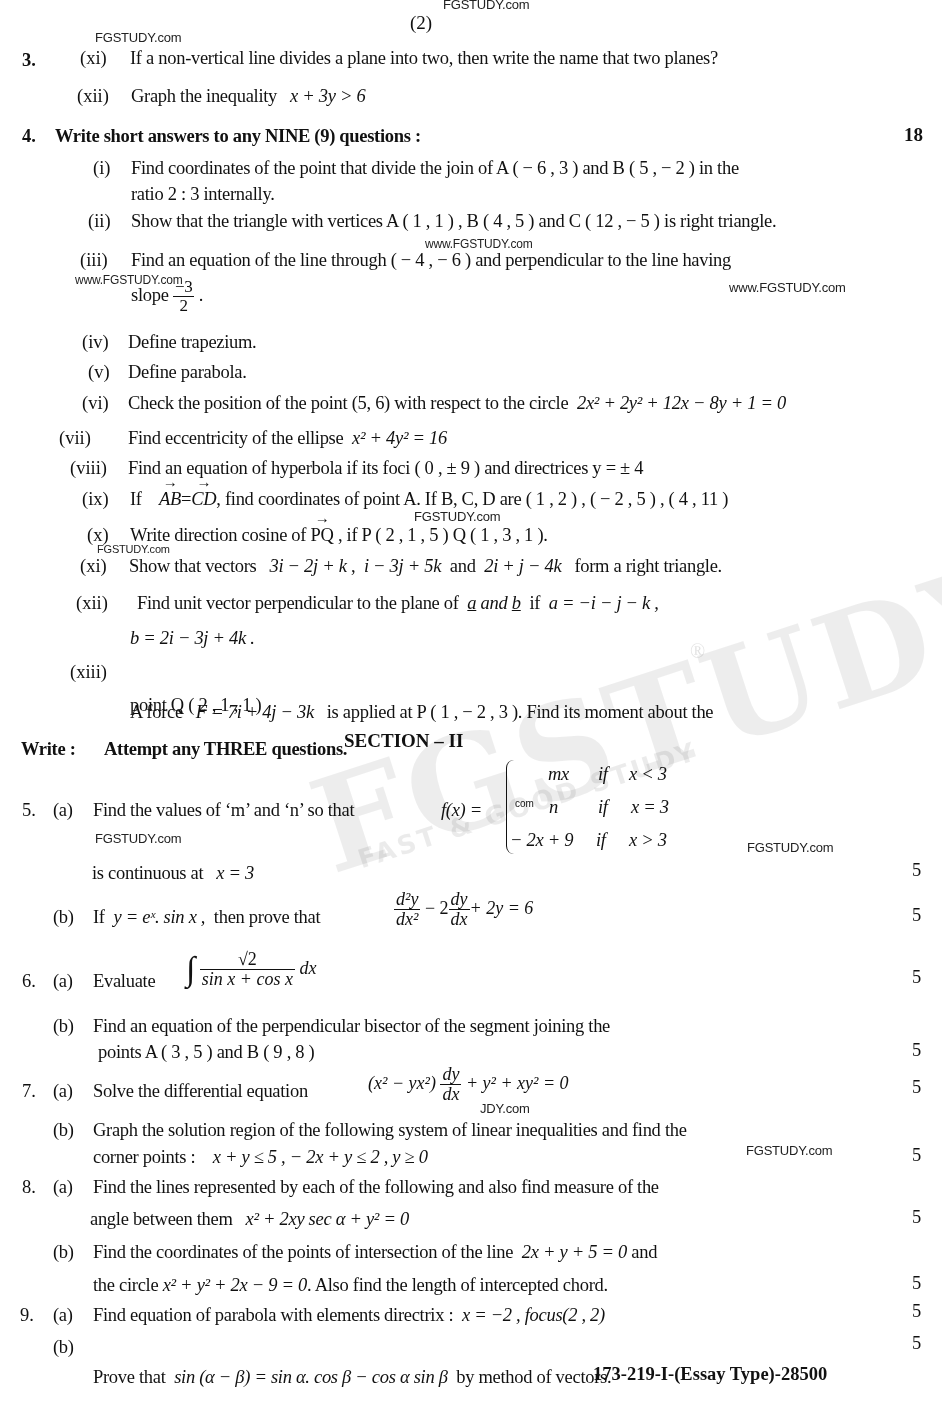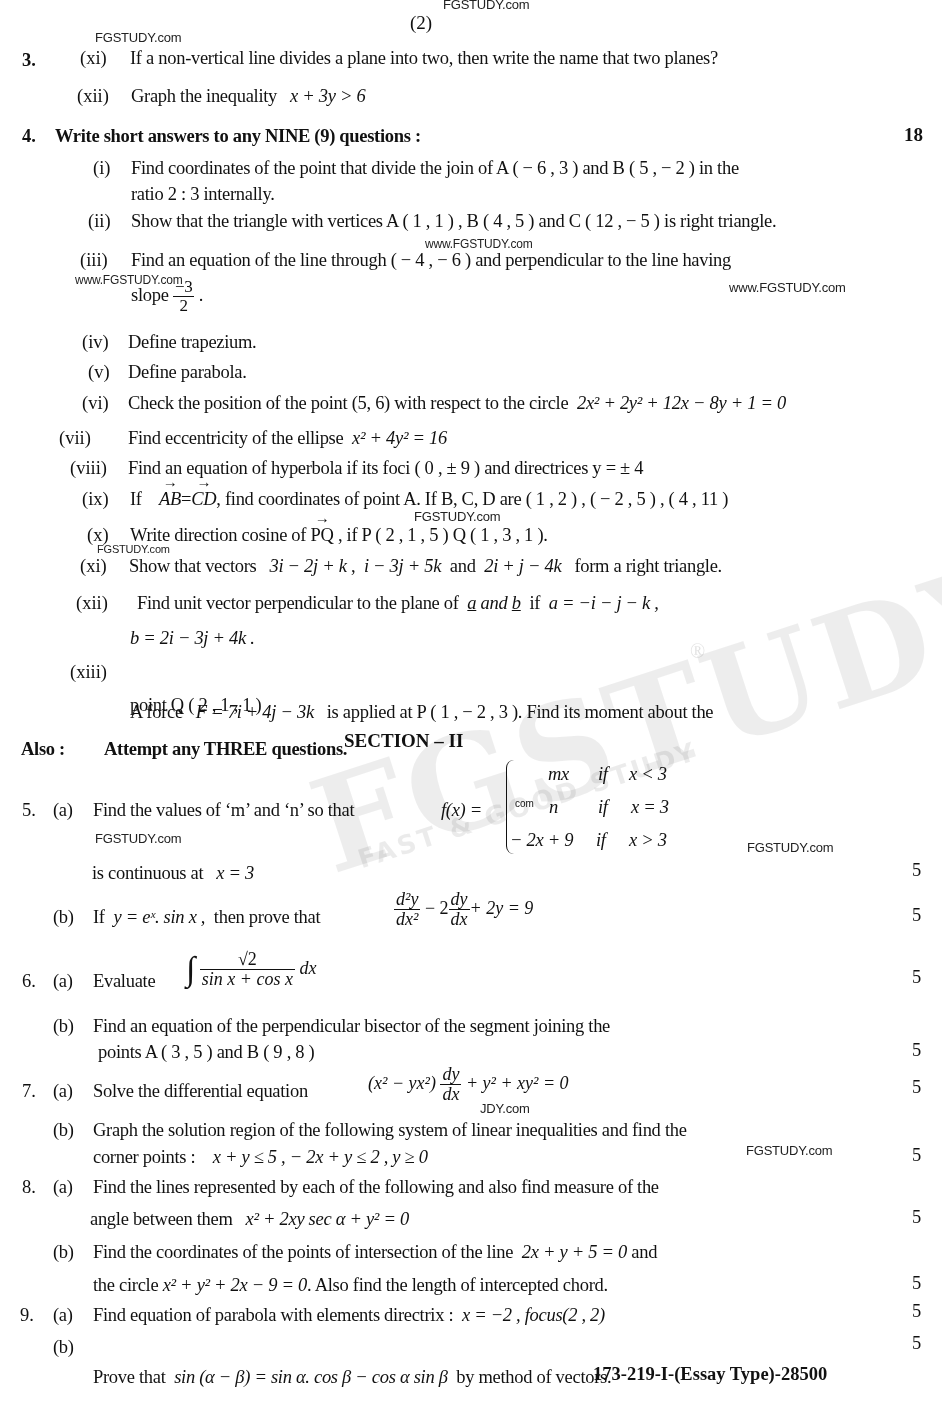--- a/index.html
+++ b/index.html
@@ -135,21 +135,21 @@
   <i class="m">b = 2i − 3j + 4k .</i>
 </div>
 
 <div class="roman" style="left:70px;top:662px;">(xiii)</div>
 <div class="abs txt" style="left:130px;top:702px;">
   <span>A force</span>&nbsp;&nbsp;&nbsp;<i class="m">F = 7i + 4j − 3k</i>&nbsp;&nbsp;&nbsp;<span>is applied at P ( 1 , − 2 , 3 ).  Find its moment about the</span>
 </div>
 <div class="abs txt" style="left:130px;top:695px;">point  Q ( 2 , 1 , 1 )</div>
 
 <div class="section-title">SECTION – II</div>
-<div class="abs txt bold" style="left:21px;top:739px;">Also :</div>
+<div class="abs txt bold" style="left:21px;top:739px;">Write :</div>
 <div class="abs txt bold" style="left:104px;top:739px;">Attempt any THREE questions.</div>
 
 <div class="num" style="left:22px;top:800px;">5.</div>
 <div class="abs txt" style="left:53px;top:800px;">(a)</div>
 <div class="abs txt" style="left:93px;top:800px;">Find the values of ‘m’ and ‘n’ so that</div>
 <div class="abs txt" style="left:441px;top:800px;"><i class="m">f(x) =</i></div>
 <div class="brace"></div>
 <div class="abs txt" style="left:548px;top:764px;"><i class="m">mx</i></div>
 <div class="abs txt" style="left:598px;top:764px;"><i class="m">if</i></div>
 <div class="abs txt" style="left:629px;top:764px;"><i class="m">x &lt; 3</i></div>
@@ -166,21 +166,21 @@
   <span>is continuous at</span>&nbsp;&nbsp;&nbsp;<i class="m">x = 3</i>
 </div>
 <div class="marks" style="top:860px;">5</div>
 
 <div class="abs txt" style="left:53px;top:907px;">(b)</div>
 <div class="abs txt" style="left:93px;top:907px;">
   <span>If</span>&nbsp;&nbsp;<i class="m">y = eˣ. sin x ,</i>&nbsp;&nbsp;<span>then prove that</span>
 </div>
 <div class="abs" style="left:394px;top:890px;font-size:18px;">
   <span class="frac"><i class="n m">d²y</i><i class="d m">dx²</i></span>
-  <span>− 2</span><span class="frac"><i class="n m">dy</i><i class="d m">dx</i></span><i class="m">+ 2y = 9</i>
+  <span>− 2</span><span class="frac"><i class="n m">dy</i><i class="d m">dx</i></span><i class="m">+ 2y = 6</i>
 </div>
 <div class="marks" style="top:905px;">5</div>
 
 <div class="num" style="left:22px;top:971px;">6.</div>
 <div class="abs txt" style="left:53px;top:971px;">(a)</div>
 <div class="abs txt" style="left:93px;top:971px;">Evaluate</div>
 <div class="abs" style="left:186px;top:950px;font-size:18px;">
   <span style="font-size:34px;vertical-align:middle;">∫</span>
   <span class="frac"><span class="n">√2</span><i class="d m">sin x + cos x</i></span>
   <i class="m">dx</i>

